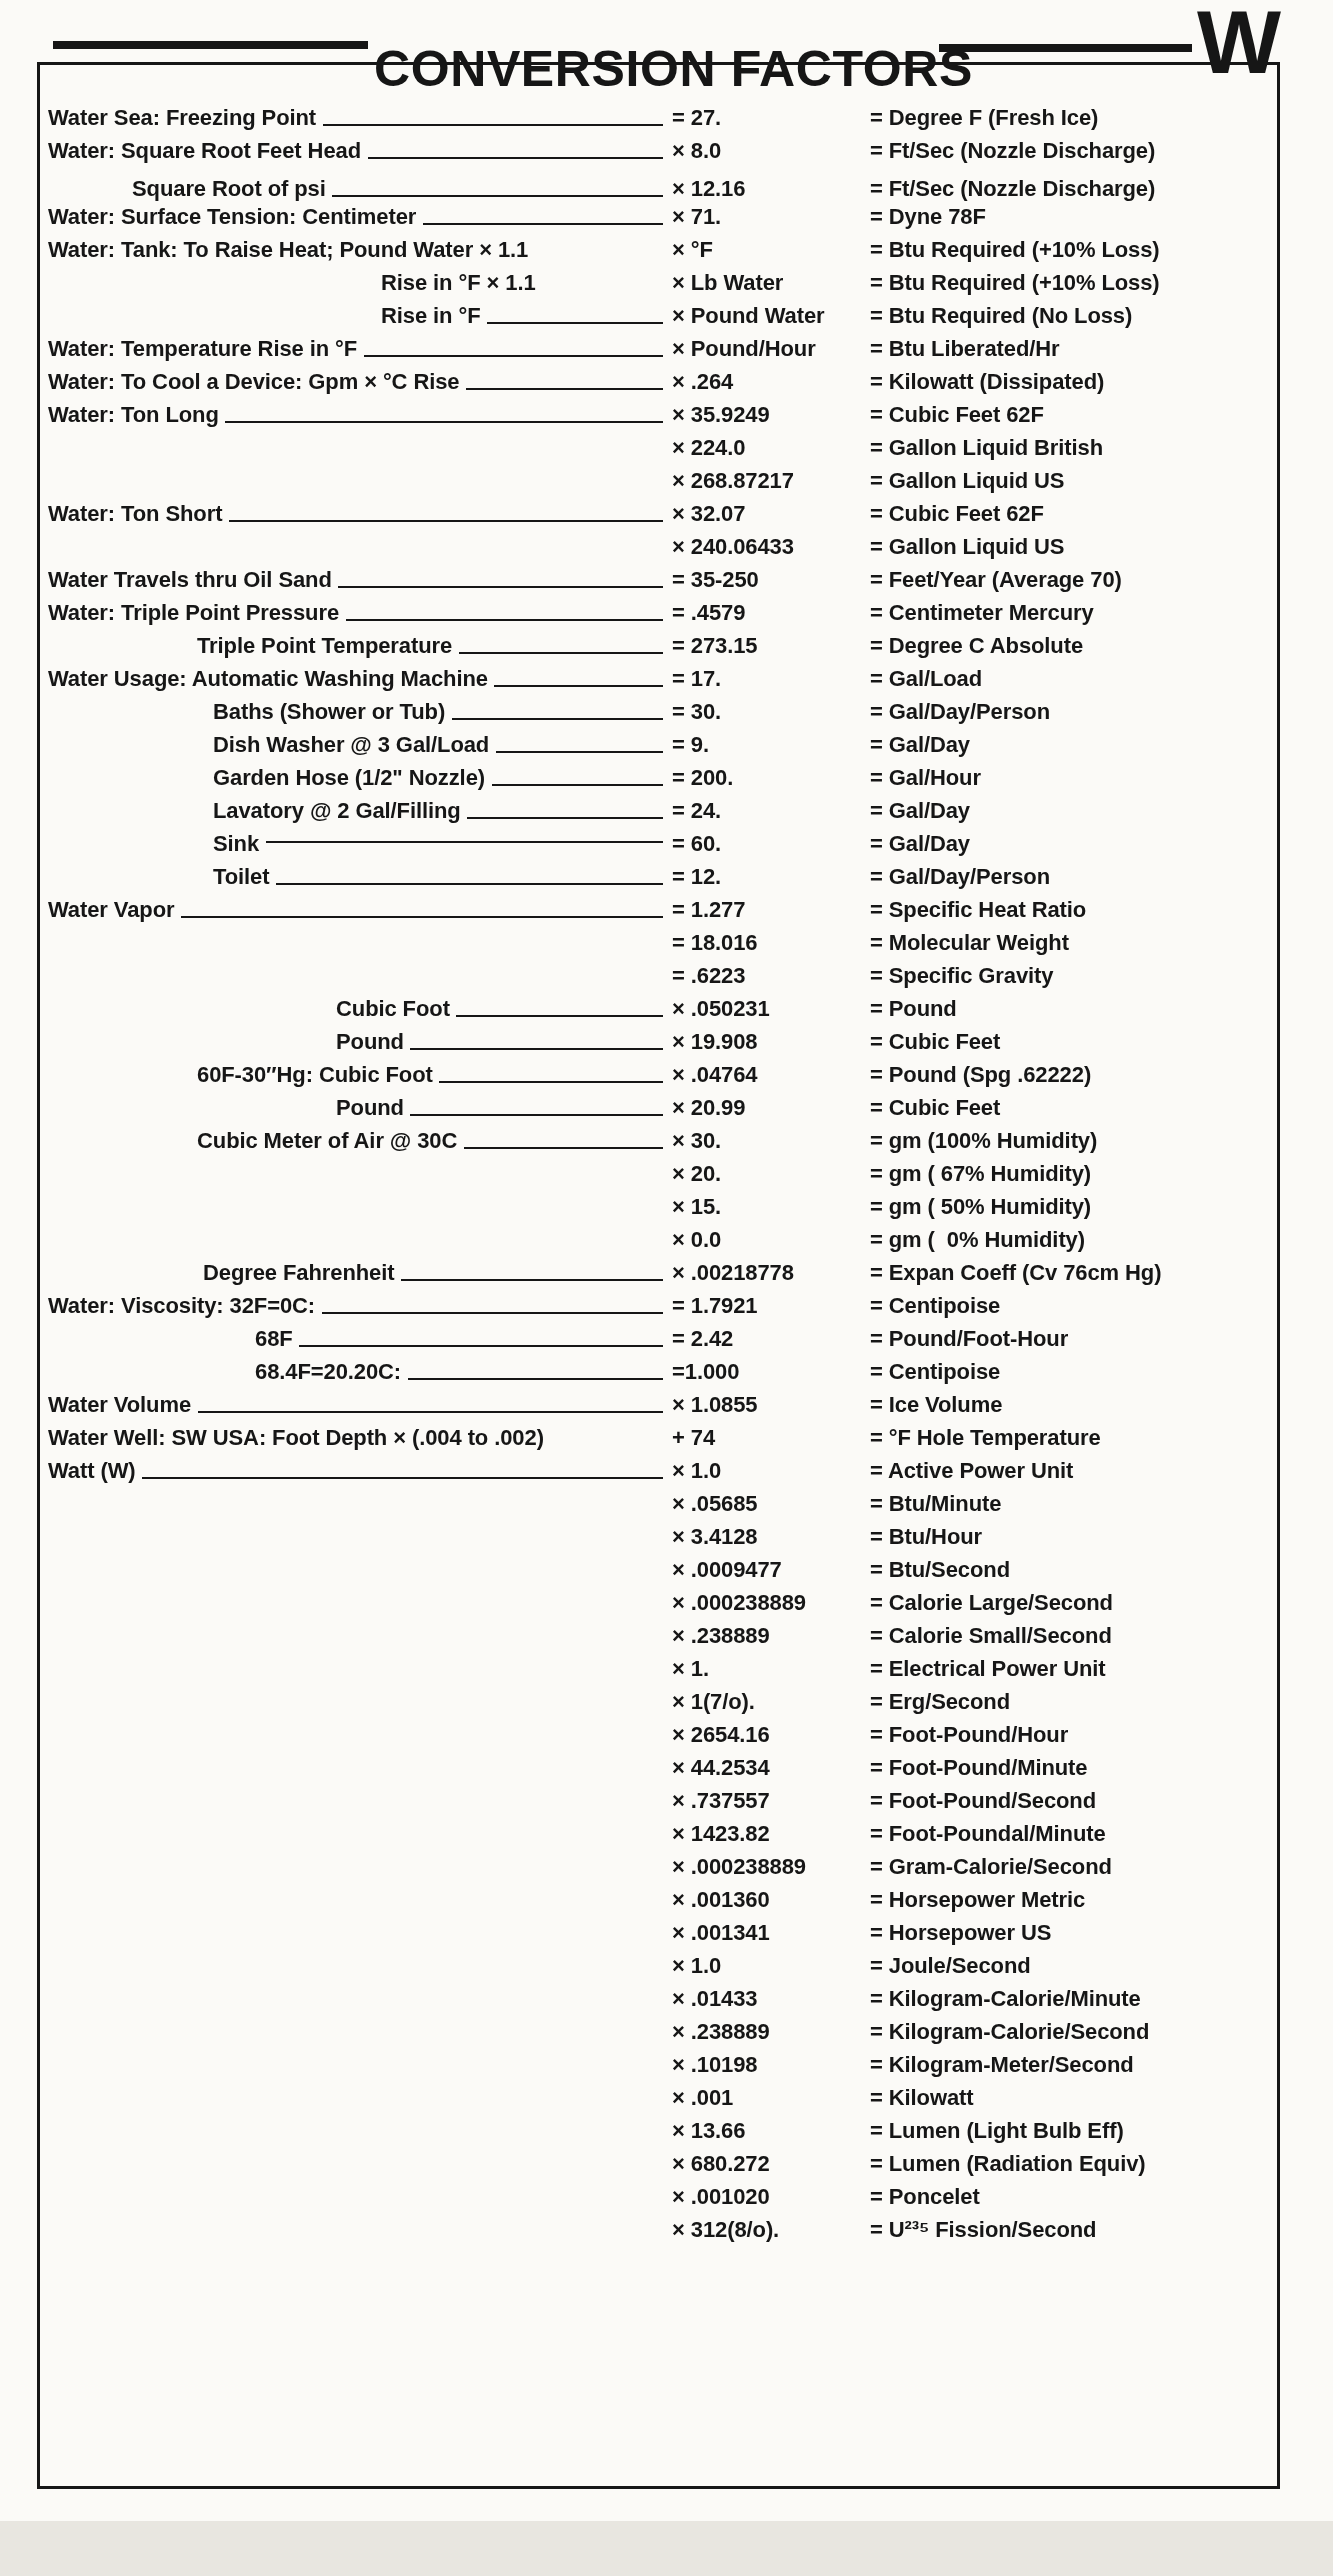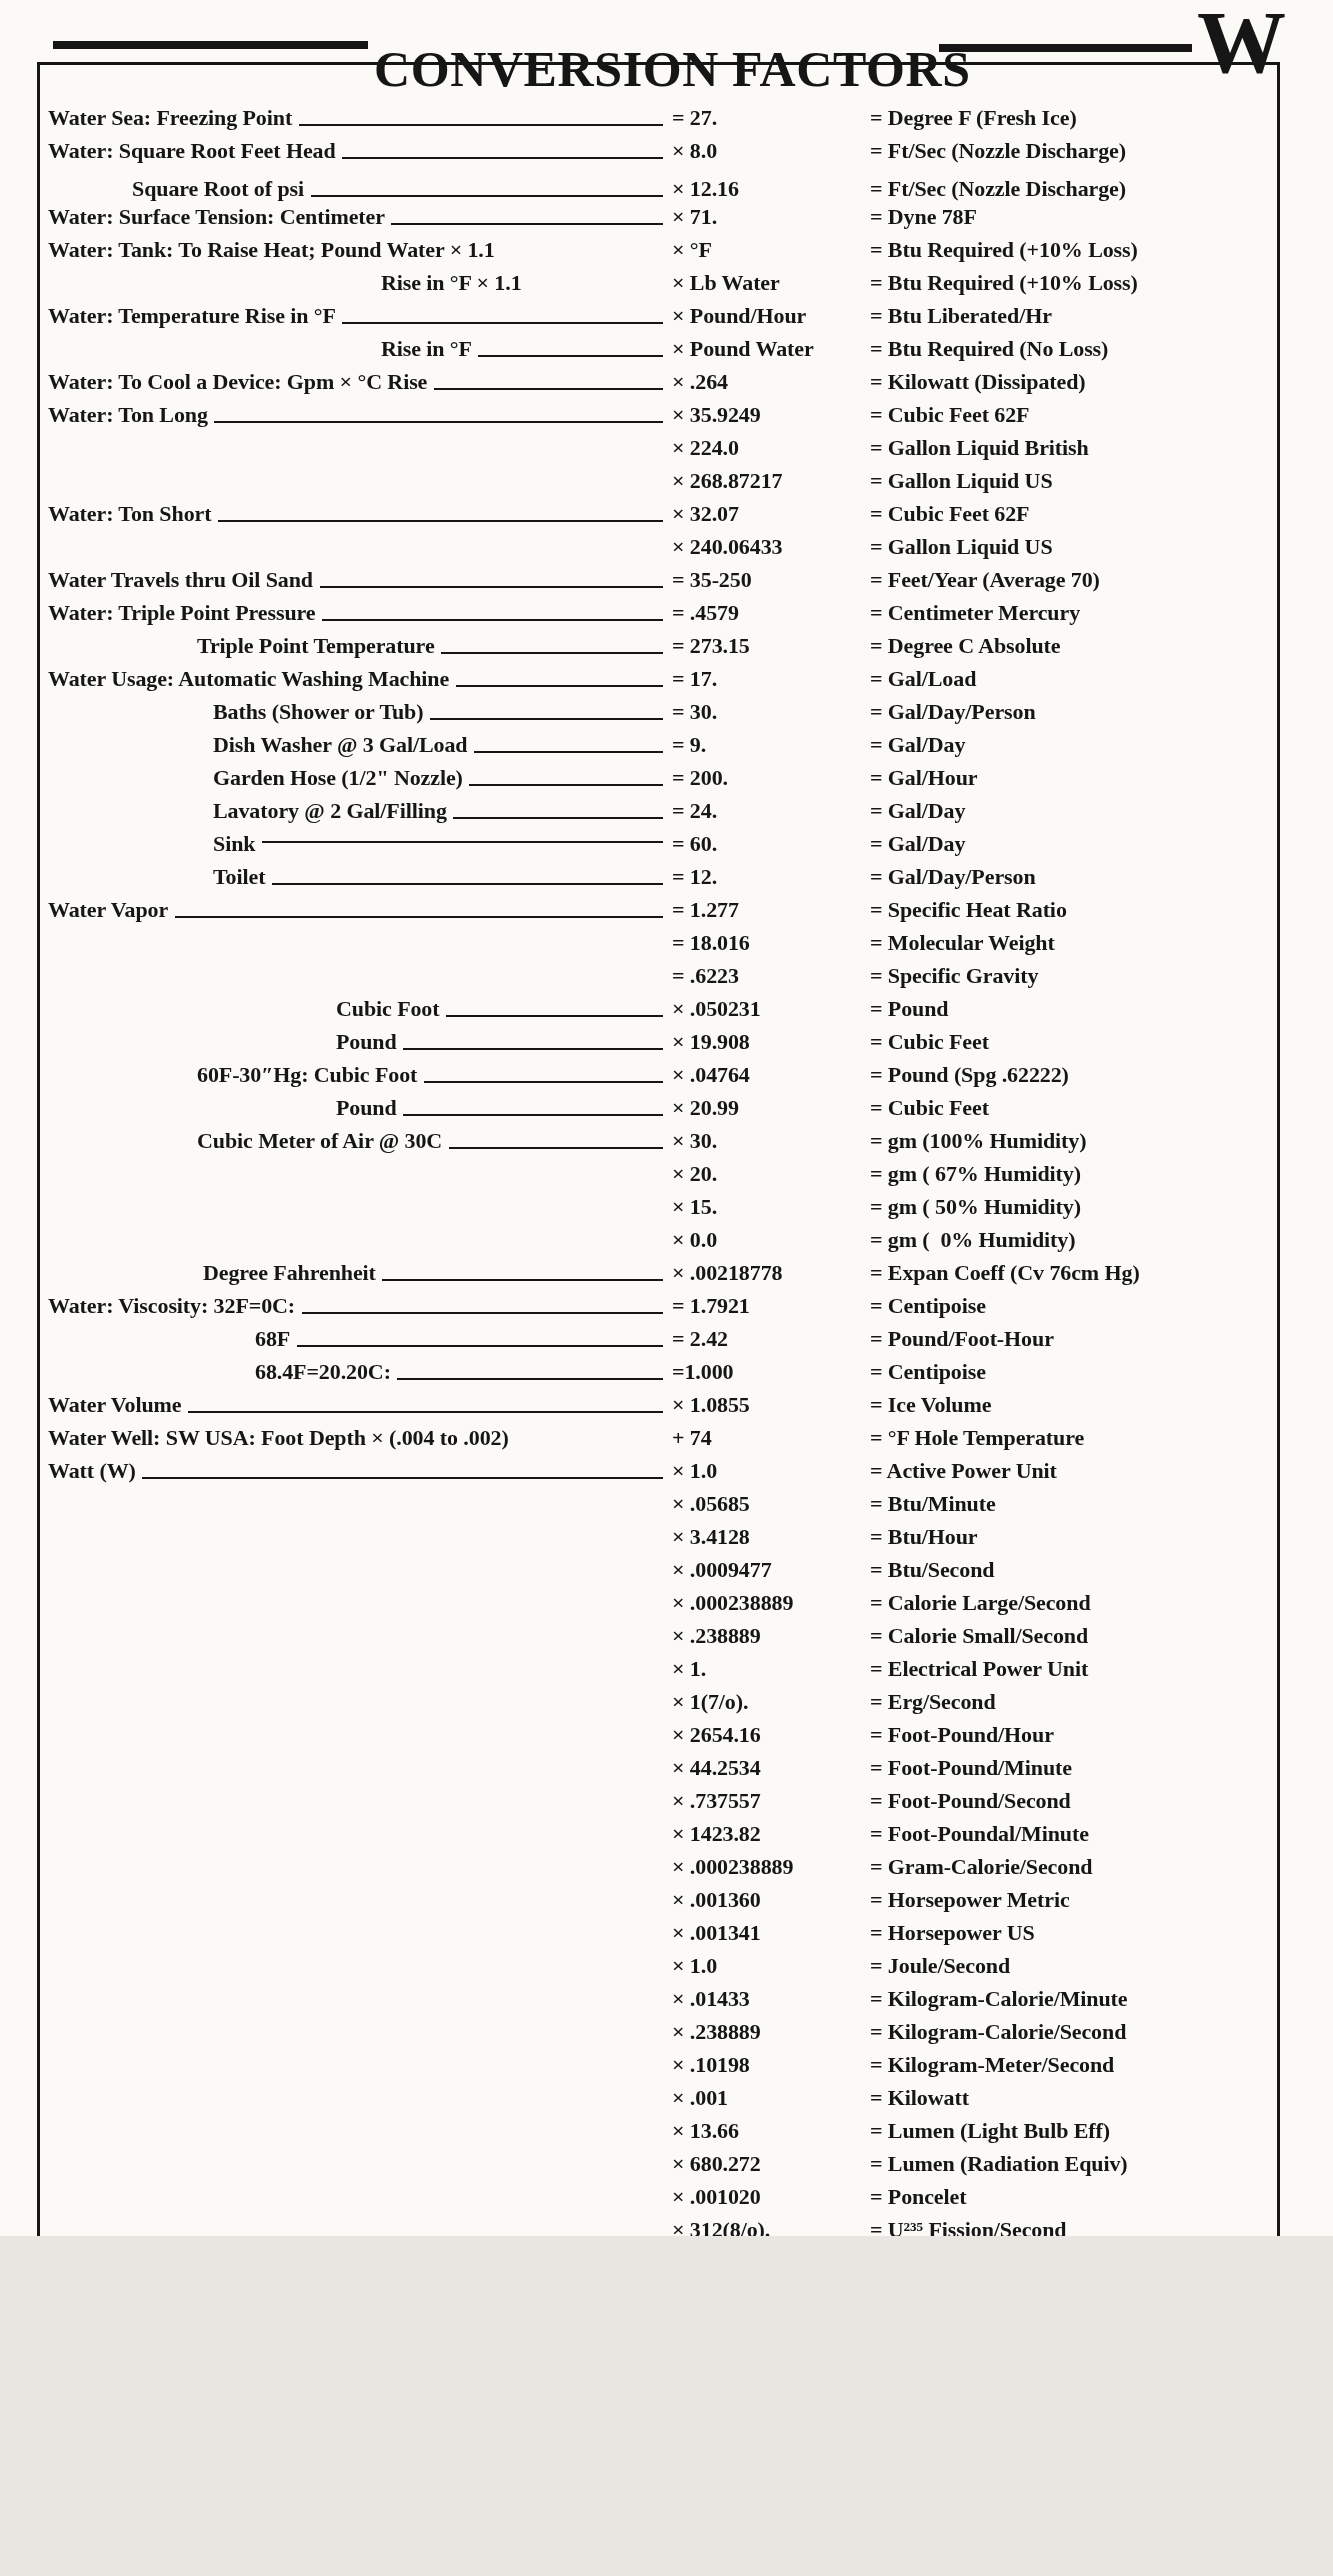--- a/index.html
+++ b/index.html
@@ -1,21 +1,21 @@
 <!DOCTYPE html>
 <html style="font-size:10.3px"><head>
 <meta charset="utf-8">
 <style>
   html,body{margin:0;padding:0;background:#e8e6e0;}
   .page{
     position:relative;
-    width:1334px;height:2236px;
+    width:1334px;height:2521px;
     margin:0 auto;
     background:#fbfaf7;
-    font-family:Liberation Serif, serif;
+    font-family:Liberation Sans, sans-serif;
     color:#161616;
     overflow:hidden;
   }
   
   .title{
     position:absolute;top:6.5px;left:374px;
     font-size:50px;font-weight:700;letter-spacing:0.6px;
     white-space:nowrap;
   }
   .rule{position:absolute;background:#161616;height:7.8px;}
@@ -118,36 +118,36 @@
         <div class="c3">= Btu Required (+10% Loss)</div>
       </div>
       <div class="row">
         <div class="c1" style="padding-left: 333px;">
           <span class="lbl">Rise in °F × 1.1</span>
         </div>
         <div class="c2">× Lb Water</div>
         <div class="c3">= Btu Required (+10% Loss)</div>
       </div>
       <div class="row">
+        <div class="c1" style="padding-left: 333px;">
+          <span class="lbl">Rise in °F</span>
+          <span class="fill"></span>
+        </div>
+        <div class="c2">× Pound Water</div>
+        <div class="c3">= Btu Required (No Loss)</div>
+      </div>
+      <div class="row">
         <div class="c1" style="padding-left: 0px;">
           <span class="lbl">Water: Temperature Rise in °F</span>
           <span class="fill"></span>
         </div>
         <div class="c2">× Pound/Hour</div>
         <div class="c3">= Btu Liberated/Hr</div>
       </div>
       <div class="row">
-        <div class="c1" style="padding-left: 333px;">
-          <span class="lbl">Rise in °F</span>
-          <span class="fill"></span>
-        </div>
-        <div class="c2">× Pound Water</div>
-        <div class="c3">= Btu Required (No Loss)</div>
-      </div>
-      <div class="row">
         <div class="c1" style="padding-left: 0px;">
           <span class="lbl">Water: To Cool a Device: Gpm × °C Rise</span>
           <span class="fill"></span>
         </div>
         <div class="c2">× .264</div>
         <div class="c3">= Kilowatt (Dissipated)</div>
       </div>
       <div class="row">
         <div class="c1" style="padding-left: 0px;">
           <span class="lbl">Water: Ton Long</span>

